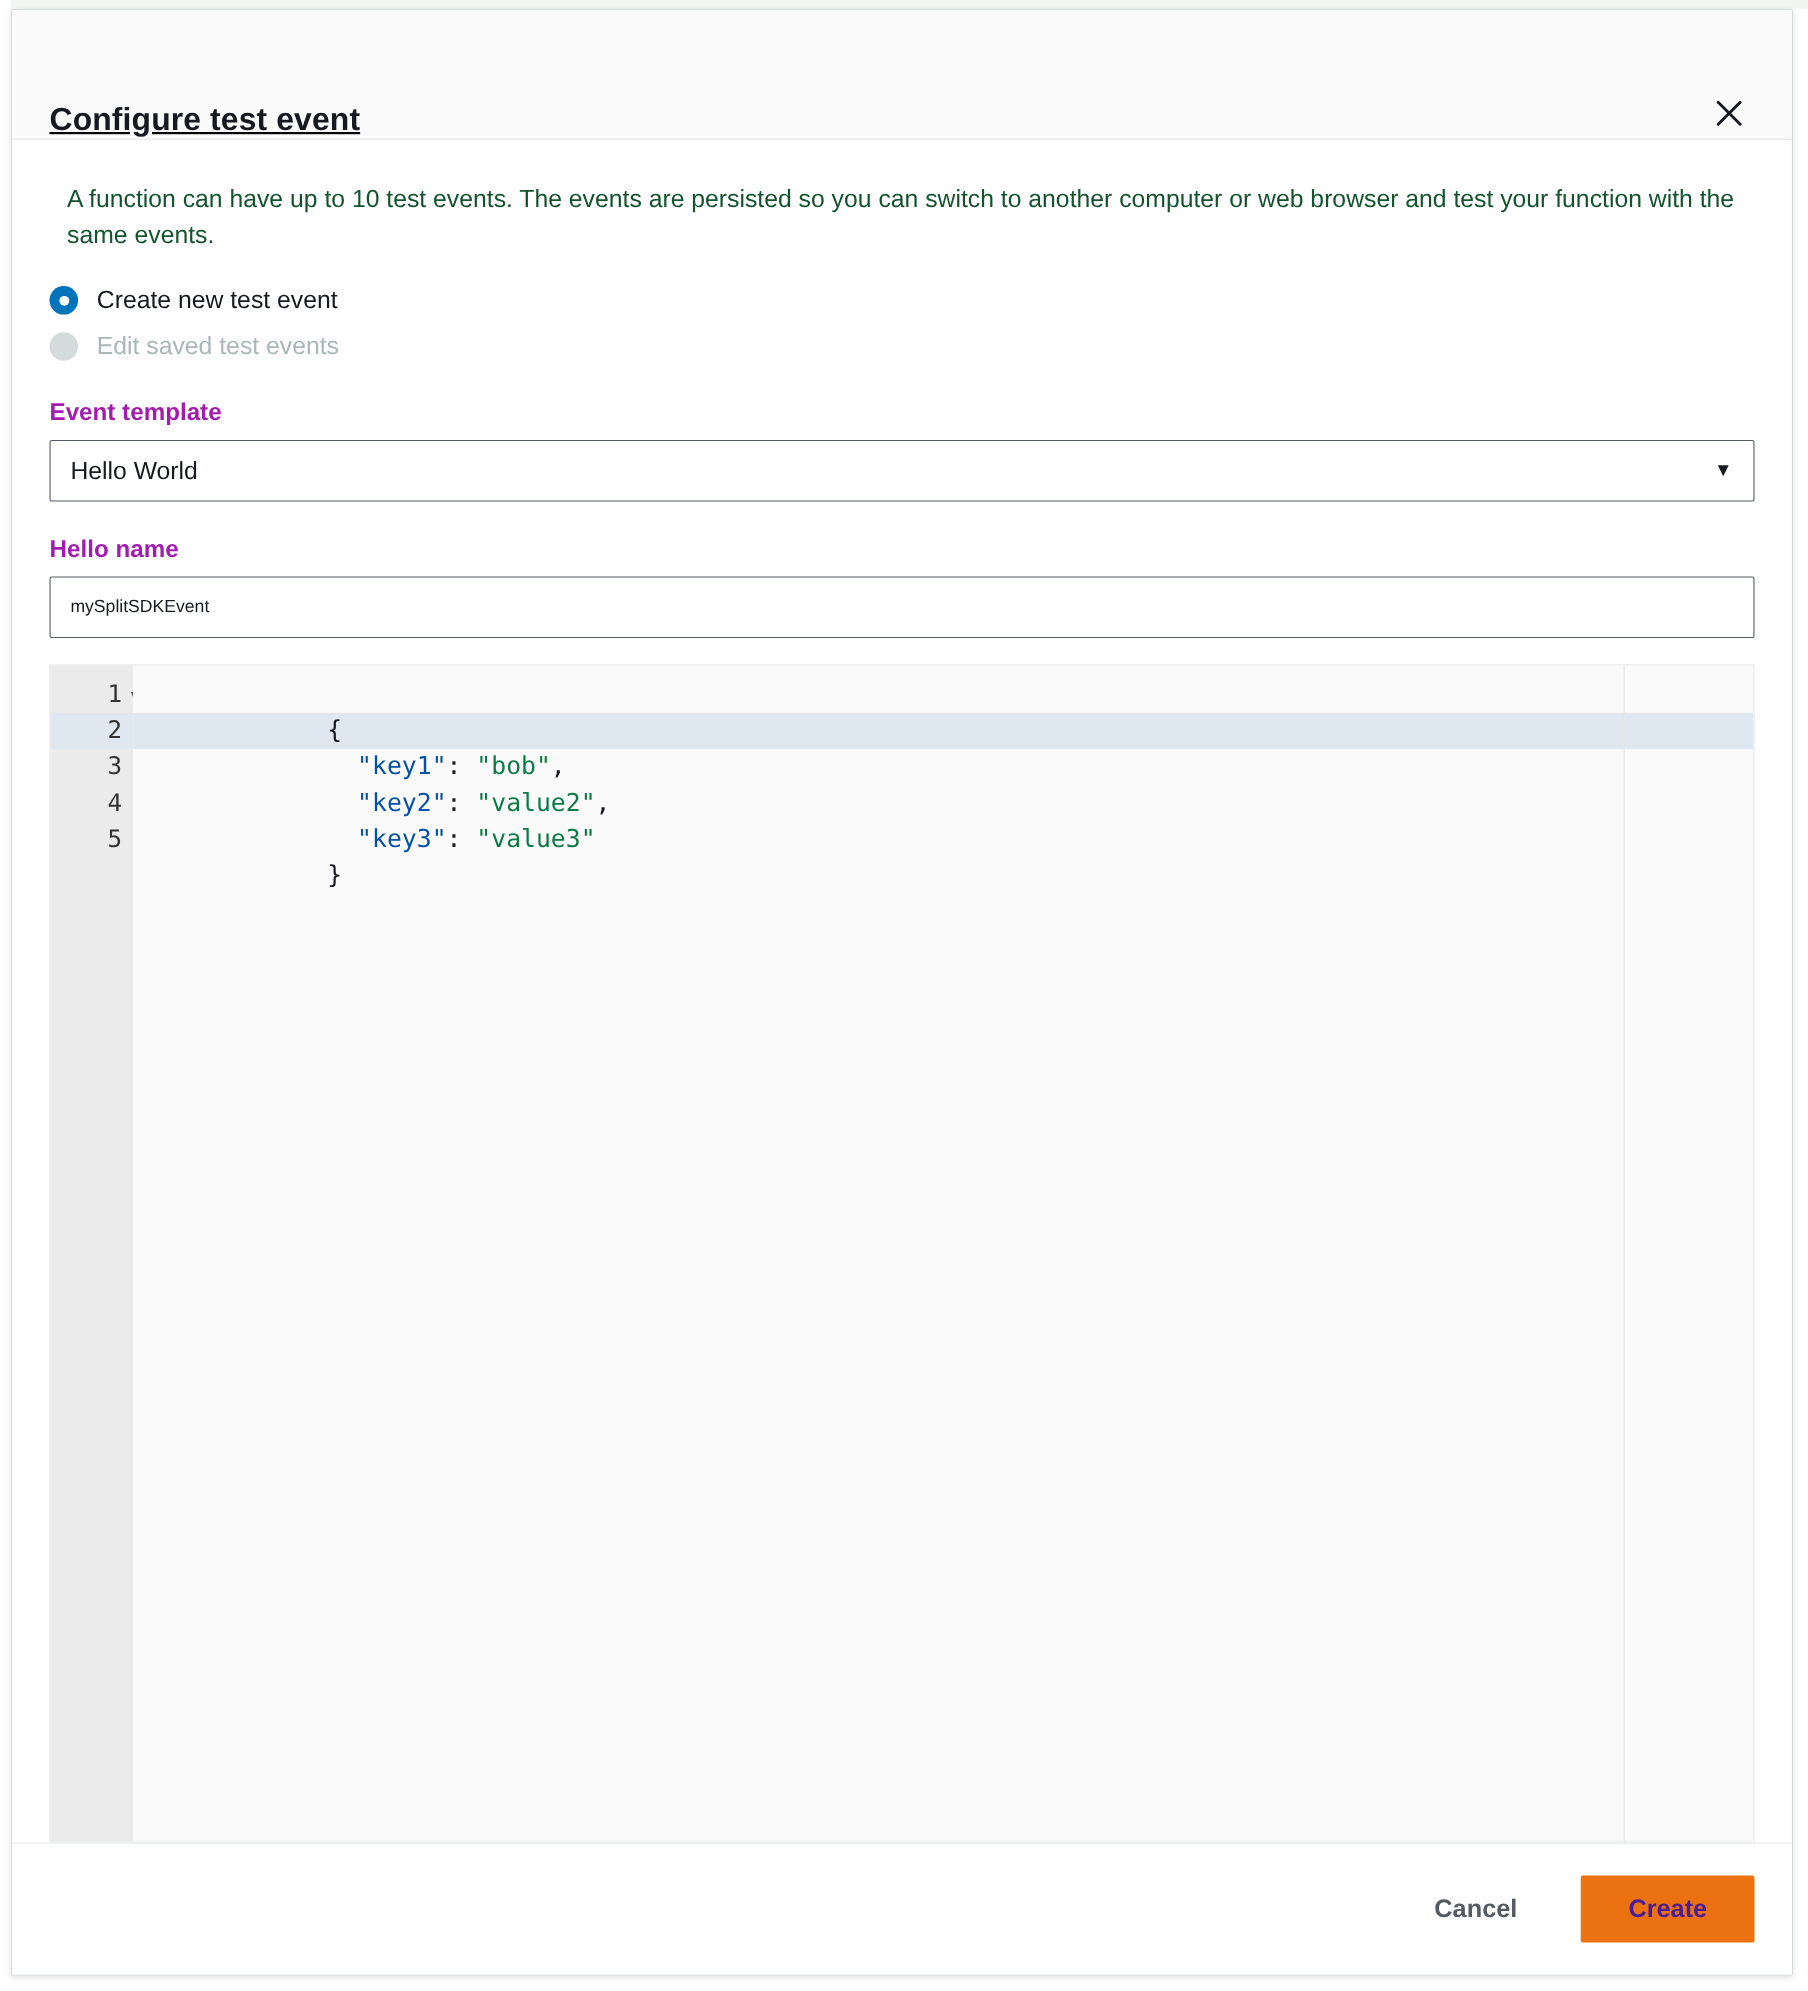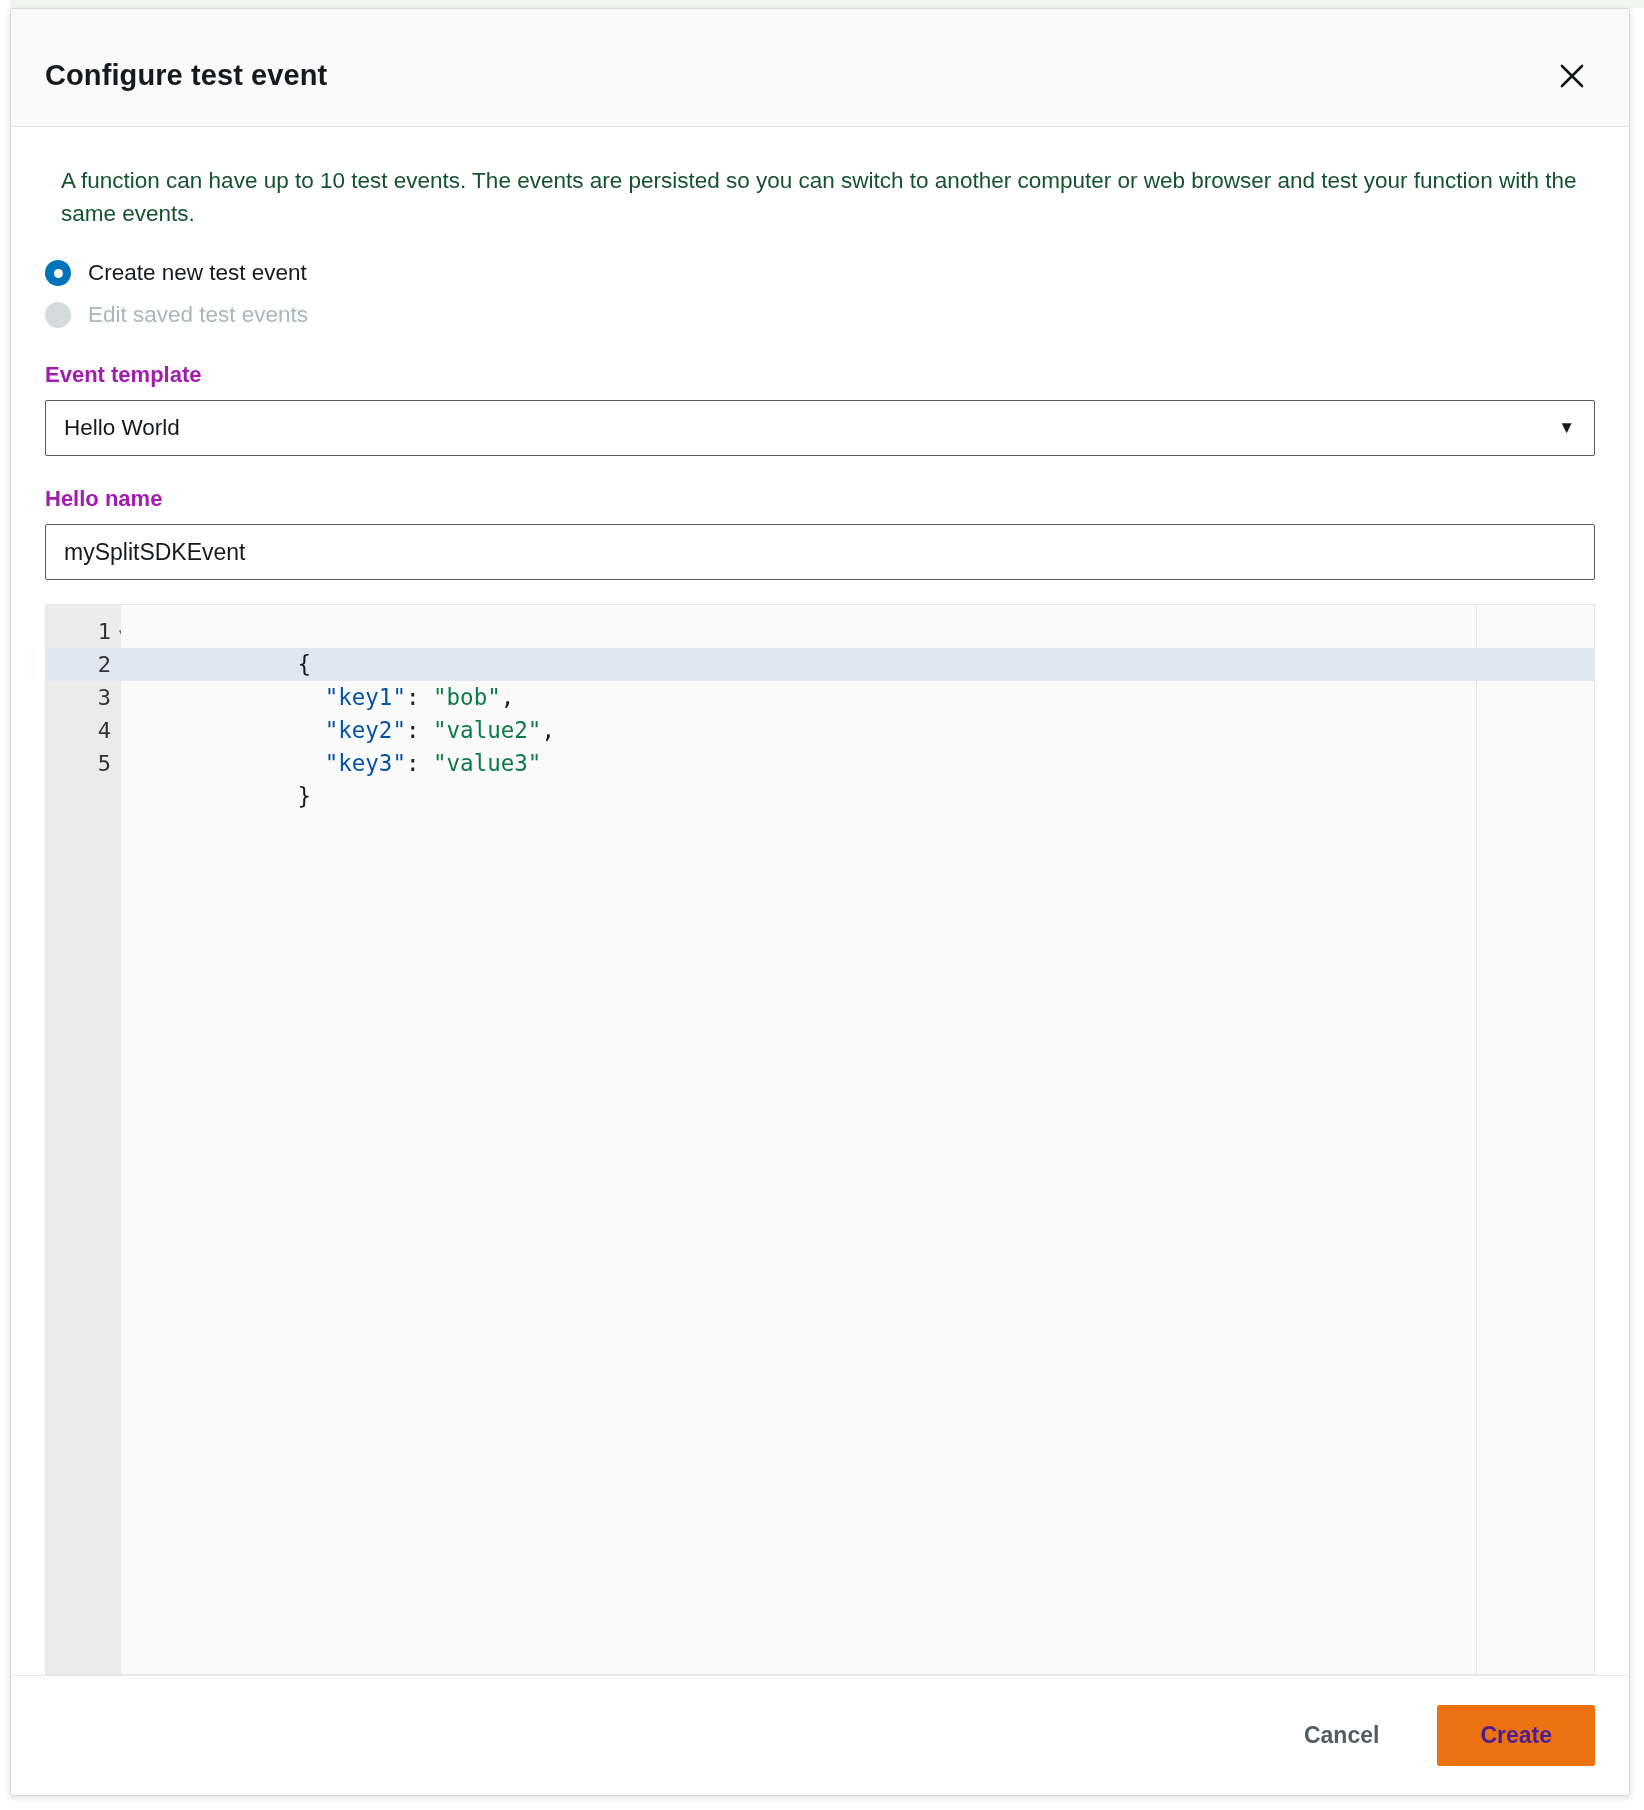--- a/index.html
+++ b/index.html
@@ -30,25 +30,26 @@
     box-shadow: 0 2px 6px rgba(0,0,0,0.12);
     box-sizing: border-box;
     display: flex;
     flex-direction: column;
   }
   .modal-header {
     height: 118px;
     min-height: 118px;
     border-bottom: 1px solid #e4e7e7;
     display: flex;
-    align-items: center;
+    align-items: flex-end;
     justify-content: space-between;
     padding: 16px 34px 0 34px;
     box-sizing: border-box;
     background: #fafafa;
+    text-decoration: underline;
   }
   .modal-title {
     font-size: 29px;
     font-weight: bold;
     color: #16191f;
     letter-spacing: 0.1px;
   }
   .close-btn {
     width: 46px;
     height: 46px;
@@ -147,21 +148,21 @@
     pointer-events: none;
   }
   .text-input {
     width: 100%;
     height: 56px;
     border: 1px solid #545b64;
     border-radius: 2px;
     background: #ffffff;
     box-sizing: border-box;
     padding: 0 18px;
-    font-size: 23px;
+    font-size: 16px;
     color: #16191f;
     font-family: "Liberation Sans", sans-serif;
     margin-bottom: 24px;
   }
 
   .editor {
     flex: 1;
     border: 1px solid #e4e7e7;
     background: #fafafa;
     display: flex;

